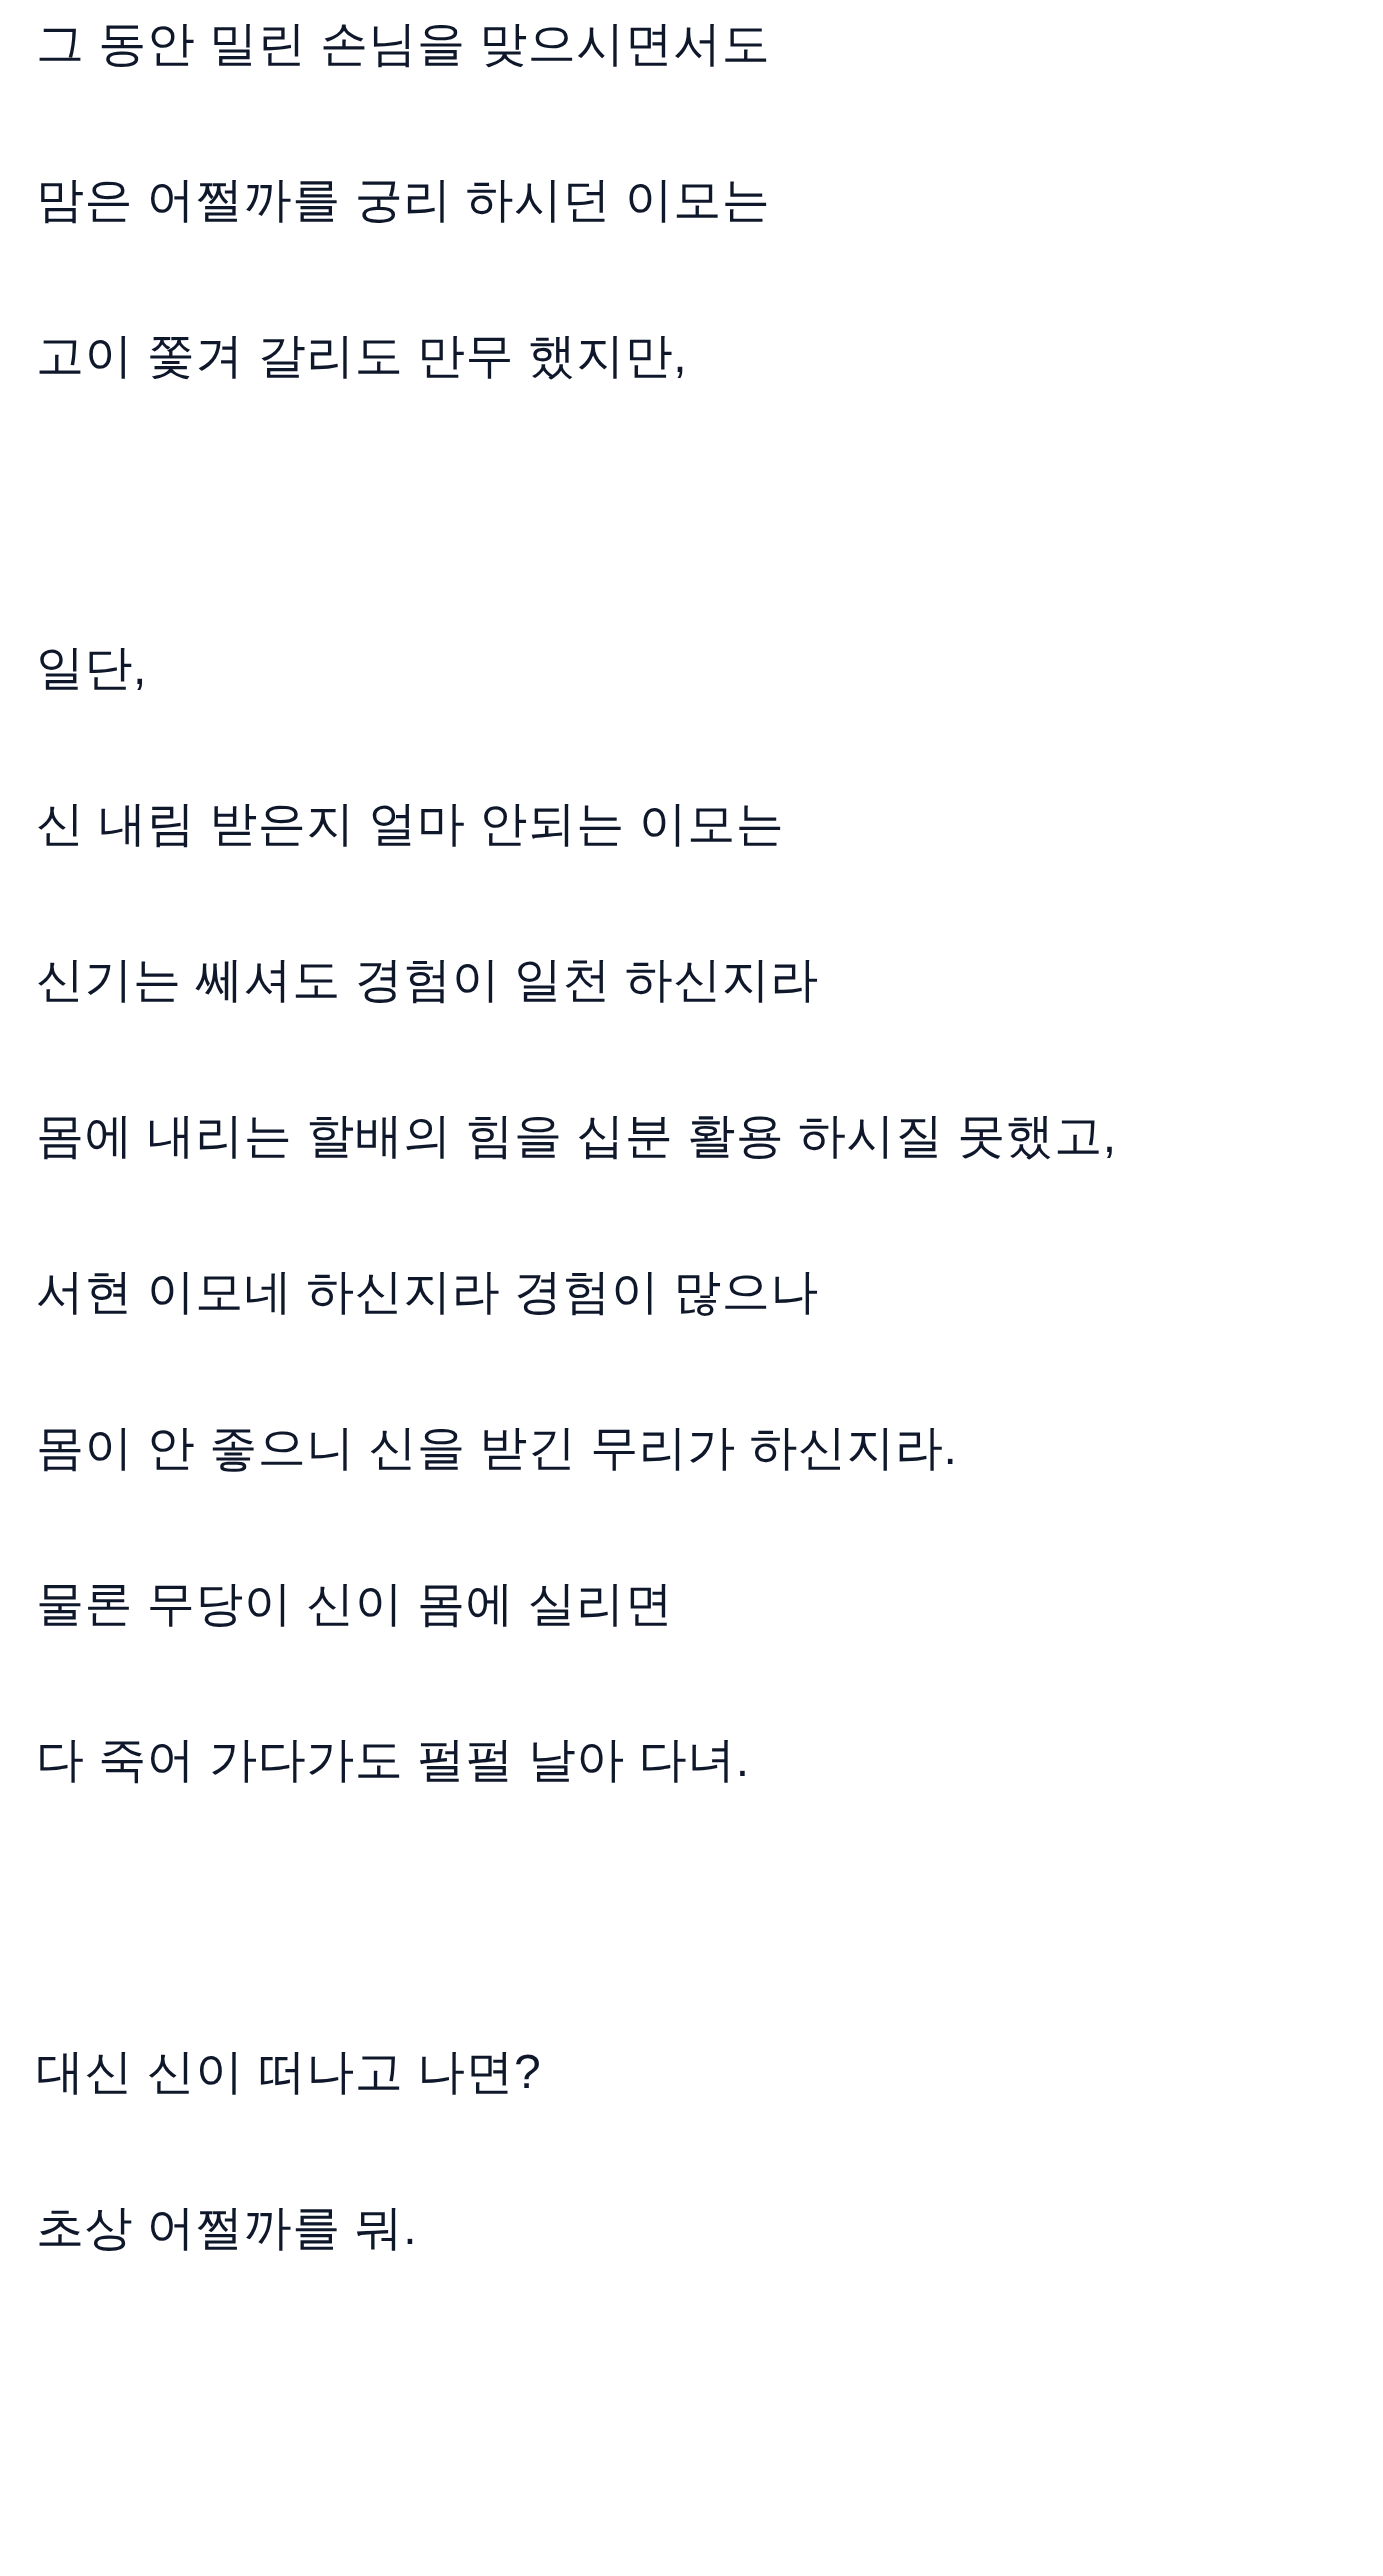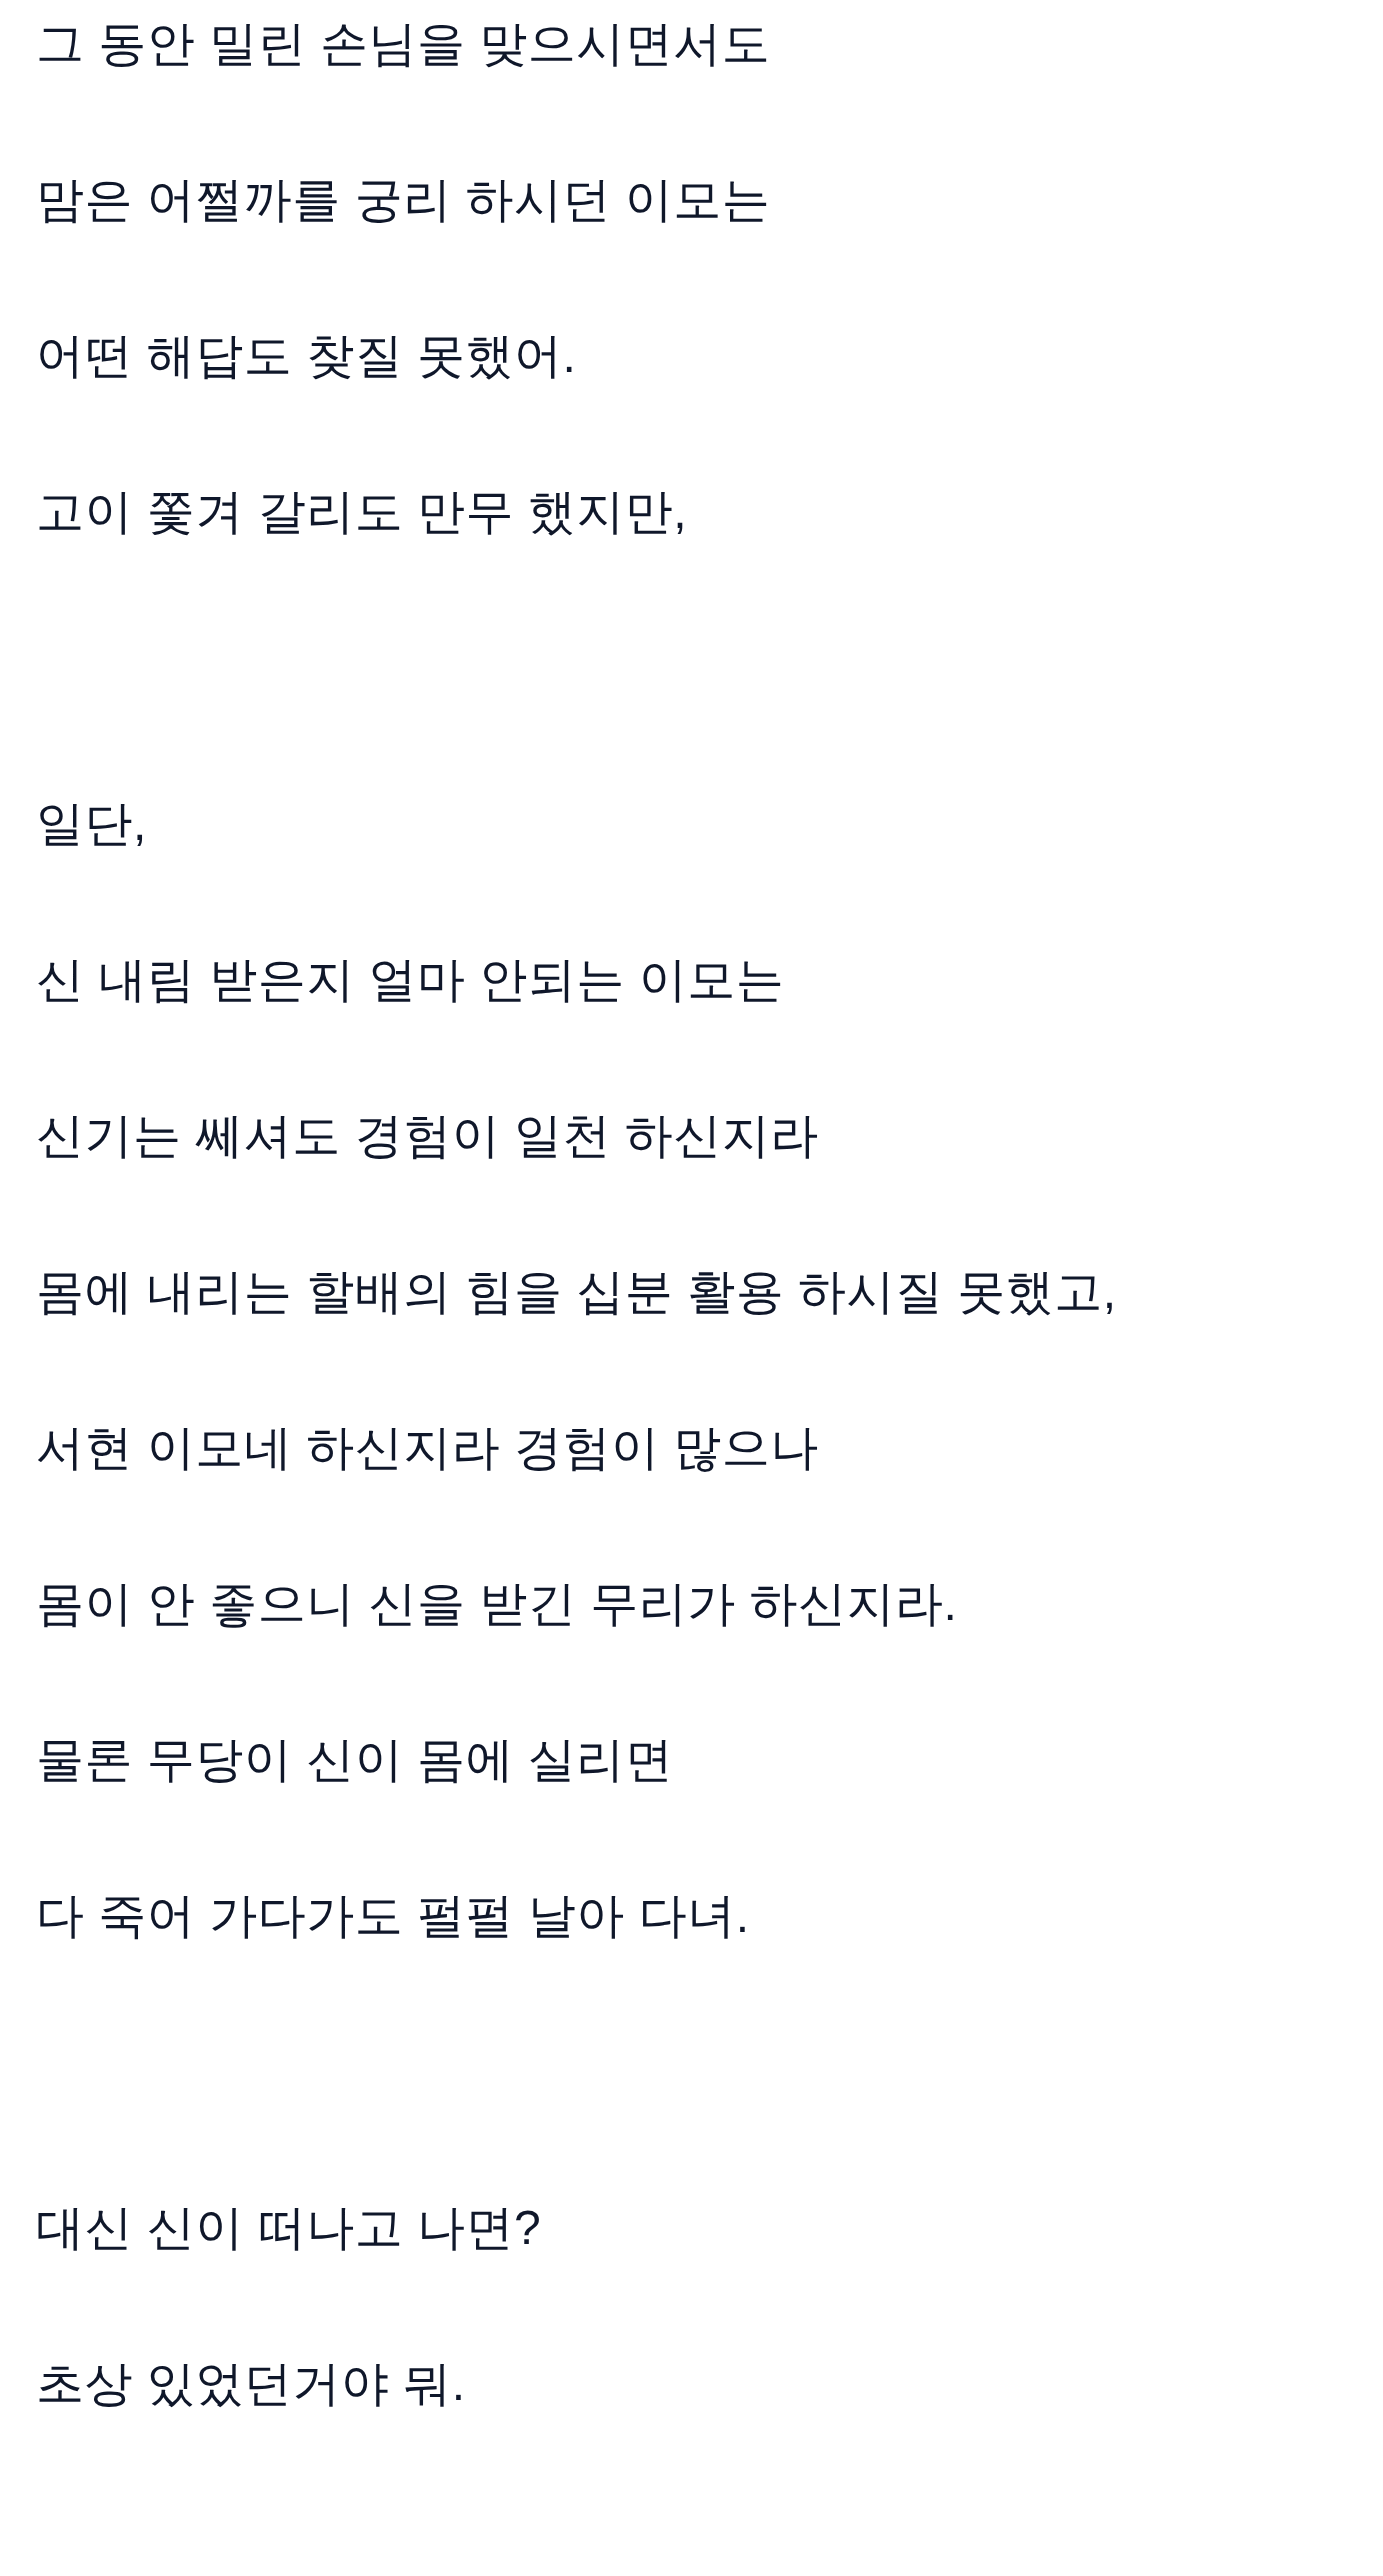--- a/index.html
+++ b/index.html
@@ -31,29 +31,28 @@
     color: #0f172a;
   }
 </style>
 </head>
 <body>
 
 <div class="page">
   <div class="text-body">
       <p class="line">그 동안 밀린 손님을 맞으시면서도</p>
       <p class="line">맘은 어쩔까를 궁리 하시던 이모는</p>
-      <p class="line">어떤 해답도 찾질 못했어.</p>
       <p class="line">고이 쫓겨 갈리도 만무 했지만,</p>
       <p class="line"></p>
       <p class="line">일단,</p>
       <p class="line">신 내림 받은지 얼마 안되는 이모는</p>
       <p class="line">신기는 쎄셔도 경험이 일천 하신지라</p>
       <p class="line">몸에 내리는 할배의 힘을 십분 활용 하시질 못했고,</p>
       <p class="line">서현 이모네 하신지라 경험이 많으나</p>
       <p class="line">몸이 안 좋으니 신을 받긴 무리가 하신지라.</p>
       <p class="line">물론 무당이 신이 몸에 실리면</p>
       <p class="line">다 죽어 가다가도 펄펄 날아 다녀.</p>
       <p class="line"></p>
       <p class="line">대신 신이 떠나고 나면?</p>
-      <p class="line">초상 있었던거야 뭐.</p>
+      <p class="line">초상 어쩔까를 뭐.</p>
     </div>
 </div>
 
 
 </body></html>

